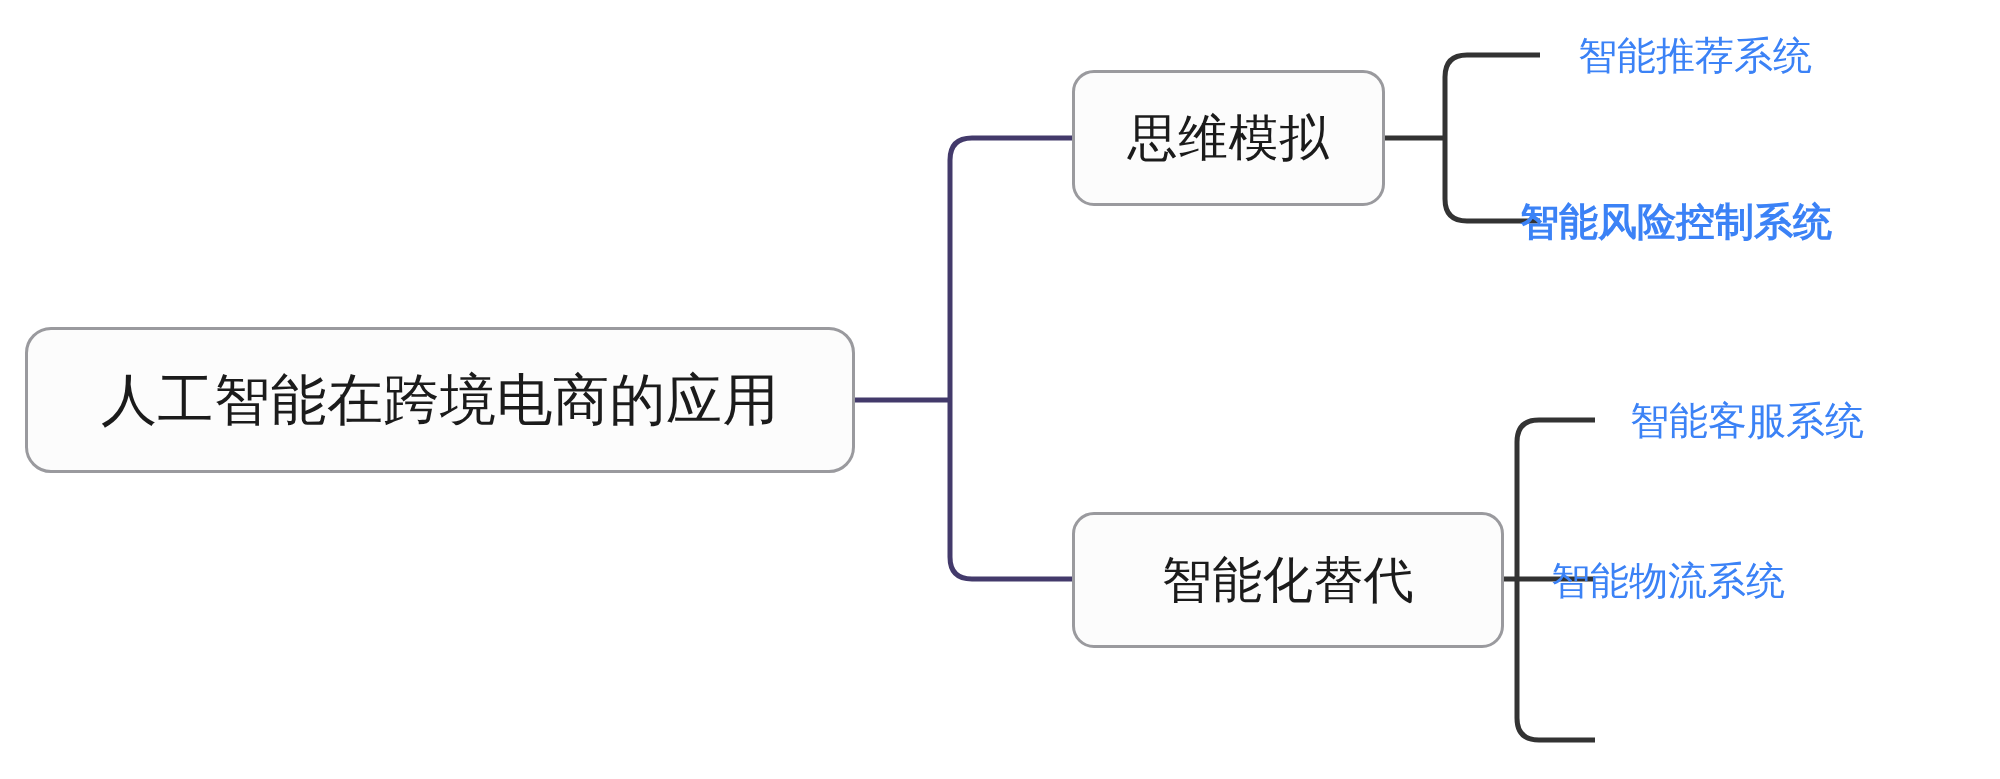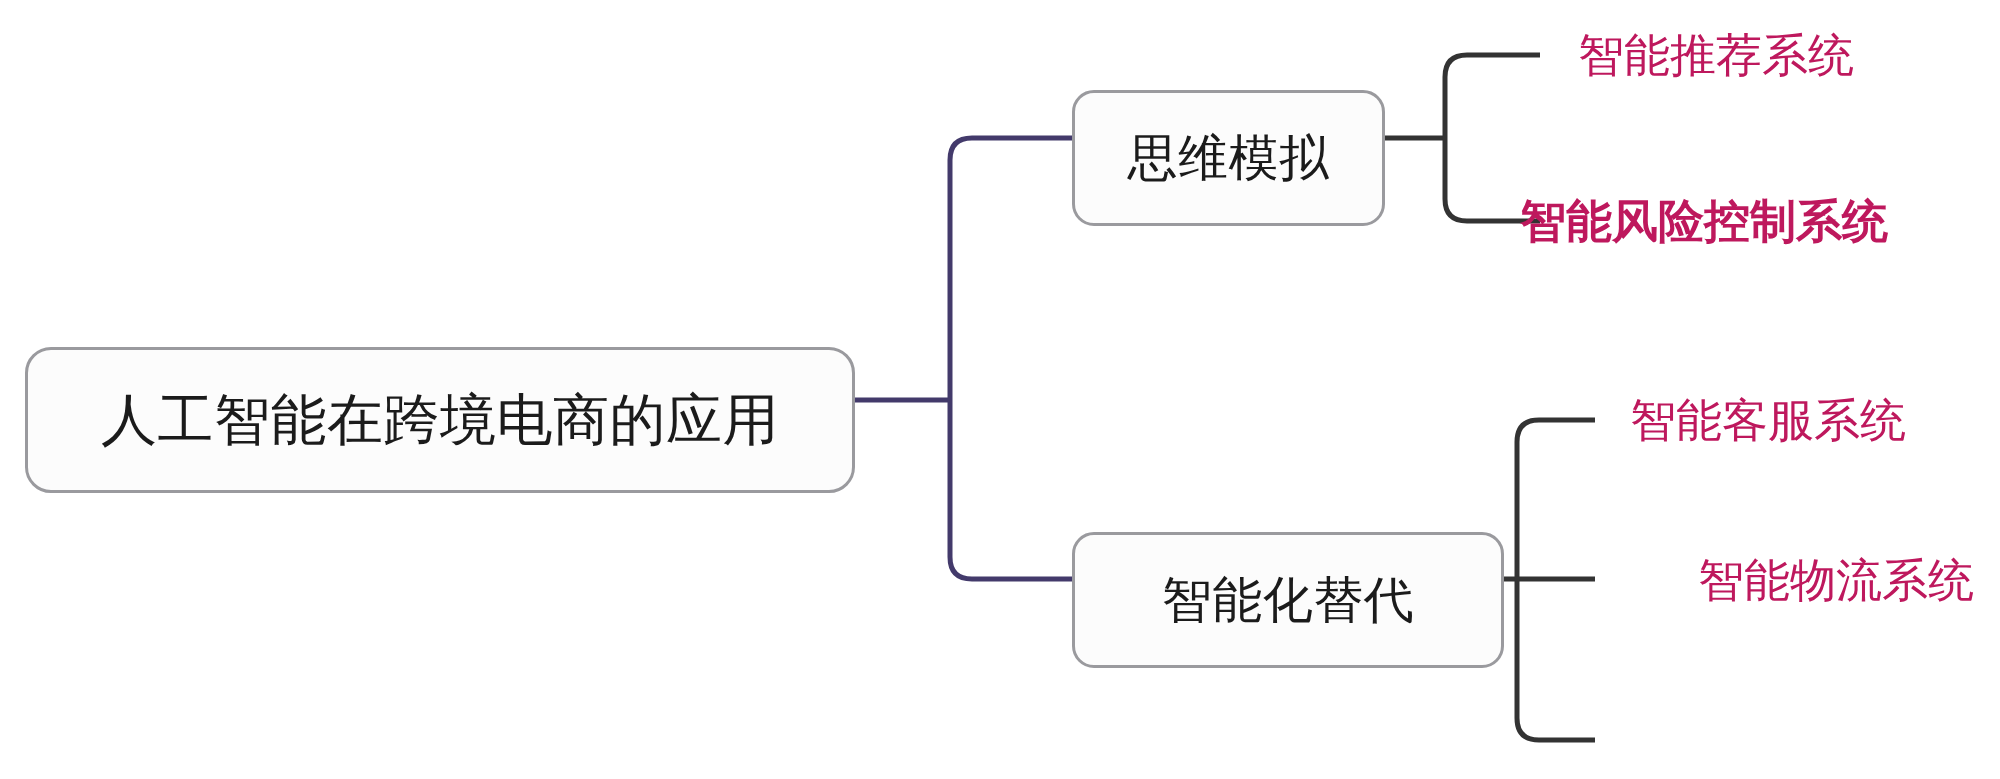--- a/index.html
+++ b/index.html
@@ -33,21 +33,20 @@
     position: absolute;
     box-sizing: border-box;
     display: flex;
     align-items: center;
     justify-content: center;
     background: #fcfcfc;
     border: 3px solid #9a9a9e;
     border-radius: 22px;
     color: #1b1b1b;
     white-space: nowrap;
-    margin-top: 20px;
   }
   .node-box .node-label {
     line-height: 1;
     letter-spacing: 0.5px;
   }
 
   #root-node {
     left: 25px;
     top: 327px;
     width: 830px;
@@ -70,30 +69,30 @@
     width: 432px;
     height: 136px;
   }
   .branch-node .node-label {
     font-size: 50px;
   }
 
   
   .leaf-label {
     position: absolute;
-    color: #be185d;
-    font-size: 46px;
+    color: #3b82f6;
+    font-size: 39px;
     line-height: 1;
     white-space: nowrap;
     transform: translateY(-50%);
   }
   #leaf-0-0 { left: 1578px; top: 55px; }
   #leaf-0-1 { left: 1520px; top: 221px; font-weight: bold; }
   #leaf-1-0 { left: 1630px; top: 420px; }
-  #leaf-1-1 { left: 1698px; top: 580px; text-align: center; }
+  #leaf-1-1 { left: 1551px; top: 580px; text-align: center; }
   #leaf-1-2 { left: 1630px; top: 740px; }
 </style>
 </head>
 <body>
 
 <div id="mindmap-canvas">
 
   <svg id="connector-layer" viewBox="0 0 2000 779" width="2000" height="779" xmlns="http://www.w3.org/2000/svg">
 
     <g fill="none" stroke="#433a6b" stroke-width="5" stroke-linecap="butt" stroke-linejoin="round">

